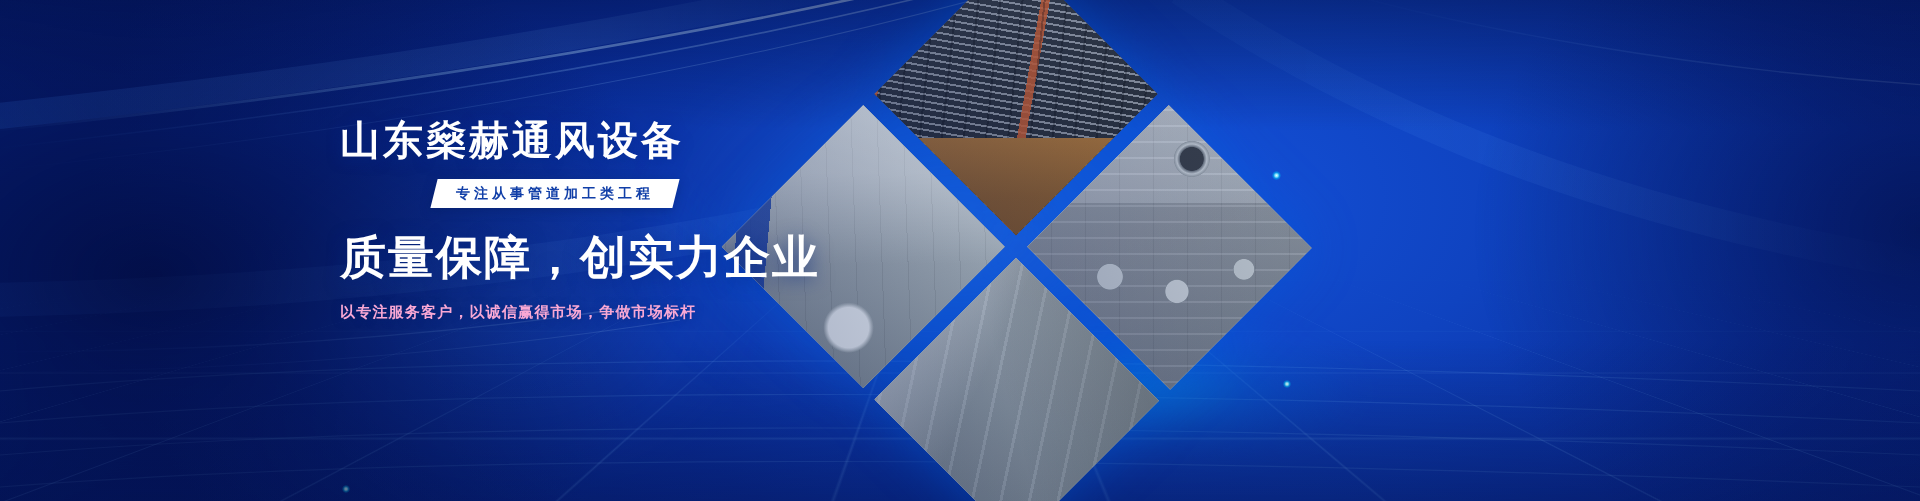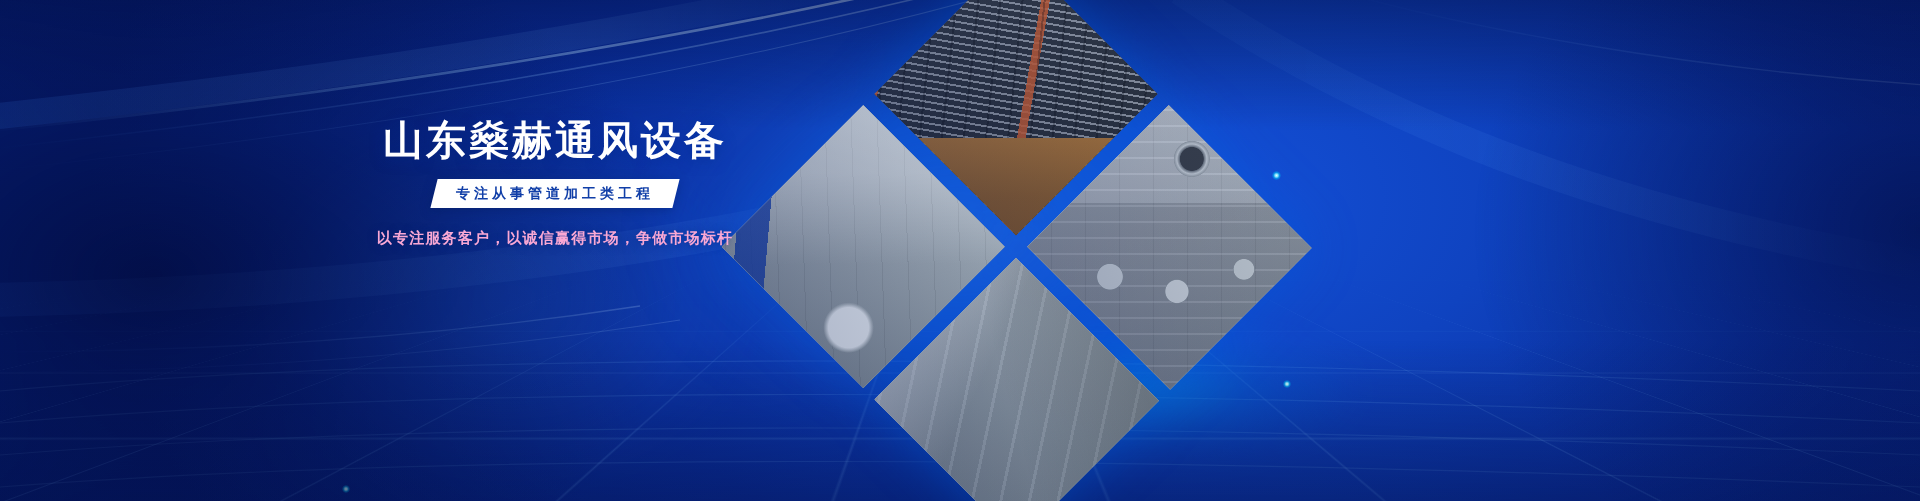--- a/index.html
+++ b/index.html
@@ -82,21 +82,21 @@
   .particle i{
     position:absolute;inset:0;border-radius:50%;
     background:radial-gradient(circle, #ffffff 0%, #8ff4ff 22%, rgba(0,200,255,.55) 48%, rgba(0,160,255,0) 75%);
   }
 
   
   .copy{
     position:absolute;
     left:340px;top:118px;
     width:430px;
-    text-align:center;
+    text-align:left;
     z-index:6;
   }
   .title{
     font-size:40px;
     line-height:1.12;
     font-weight:700;
     color:#ffffff;
     letter-spacing:3px;
     text-shadow:0 2px 14px rgba(0,40,140,.55);
     white-space:nowrap;
@@ -298,20 +298,21 @@
 
   <div class="copy">
     <div class="title">山东燊赫通风设备</div>
 
     <div class="badge-wrap">
       <div class="badge">
         <span>专注从事管道加工类工程</span>
       </div>
     </div>
 
+    <div class="headline">质量保障，创实力企业</div>
     <div class="tagline">以专注服务客户，以诚信赢得市场，争做市场标杆</div>
   </div>
 
   <div class="collage">
     <div class="collage-inner">
       <div class="tile t-tl">
         <div class="art art-coils"></div>
       </div>
       <div class="tile t-tr">
         <div class="art art-ducts"></div>

